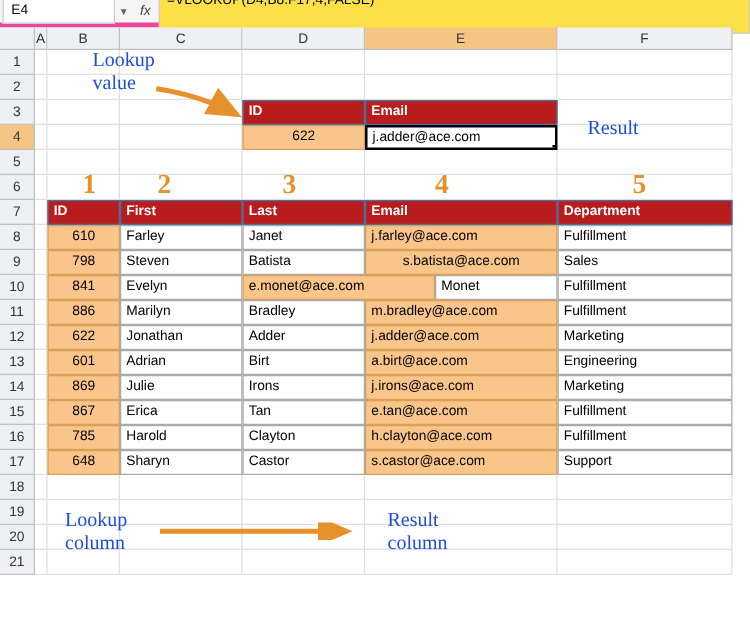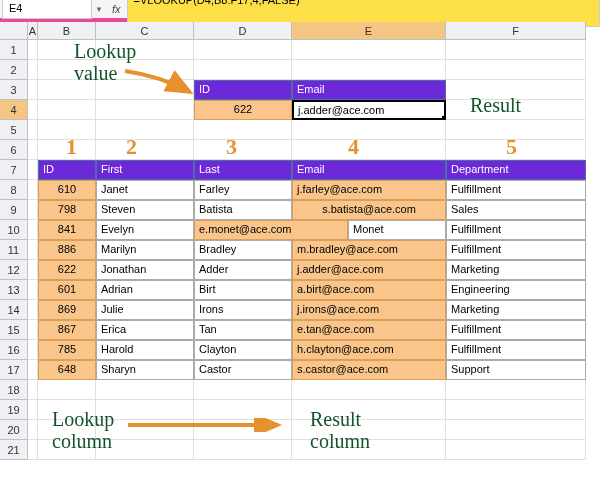--- a/index.html
+++ b/index.html
@@ -24,27 +24,27 @@
   .cell-row { display: flex; height: 20px; }
   .cell { border-right: 1px solid #e0e0e0; border-bottom: 1px solid #e0e0e0; padding: 2px 4px; font-size: 11px; white-space: nowrap; overflow: hidden; position: relative; }
   
   .cA { width: 10px; }
   .cB { width: 58px; }
   .cC { width: 98px; }
   .cD { width: 98px; }
   .cE { width: 154px; }
   .cF { width: 140px; }
   
-  .hdr-cell { background: #6d28d9; color: #fff; font-weight: normal; border: 1px solid #4a6fa0; }
+  .hdr-cell { background: #b91c1c; color: #fff; font-weight: bold; border: 1px solid #4a6fa0; }
   .orange-cell { background: #f9c58b; border: 1px solid #d9a05a; text-align: center; }
   .data-cell { border: 1px solid #aaa; }
   .active-cell { border: 2px solid #000 !important; position: relative; z-index: 5; }
   .active-cell::after { content: ""; position: absolute; bottom: -3px; right: -3px; width: 5px; height: 5px; background: #000; }
   
-  .annotation { font-family: "Comic Sans MS", cursive; font-size: 20px; color: #14532d; position: absolute; pointer-events: none; line-height: 1.1; }
+  .annotation { font-family: "Comic Sans MS", cursive; font-size: 16px; color: #1d4ed8; position: absolute; pointer-events: none; line-height: 1.1; }
   .col-num { font-family: "Comic Sans MS", cursive; font-size: 22px; font-weight: bold; color: #e7912d; position: absolute; pointer-events: none; }
   
   svg.arrow { position: absolute; pointer-events: none; }
 </style>
 </head>
 <body>
 
 <div class="name-box-row">
   <div class="name-box">E4</div>
   <div class="name-dd">▼</div>
@@ -147,22 +147,22 @@
       <div class="cell cC hdr-cell">First</div>
       <div class="cell cD hdr-cell">Last</div>
       <div class="cell cE hdr-cell">Email</div>
       <div class="cell cF hdr-cell">Department</div>
     </div>
 
     <div id="data-rows">
         <div class="cell-row">
           <div class="cell cA"></div>
           <div class="cell cB orange-cell">610</div>
+          <div class="cell cD data-cell">Farley</div>
           <div class="cell cC data-cell">Janet</div>
-          <div class="cell cD data-cell">Farley</div>
           <div class="cell cE orange-cell" style="text-align:left">j.farley@ace.com</div>
           <div class="cell cF data-cell">Fulfillment</div>
         </div>
         <div class="cell-row">
           <div class="cell cA"></div>
           <div class="cell cB orange-cell">798</div>
           <div class="cell cC data-cell">Steven</div>
           <div class="cell cD data-cell">Batista</div>
           <div class="cell cE orange-cell" style="text-align:center">s.batista@ace.com</div>
           <div class="cell cF data-cell">Sales</div>

